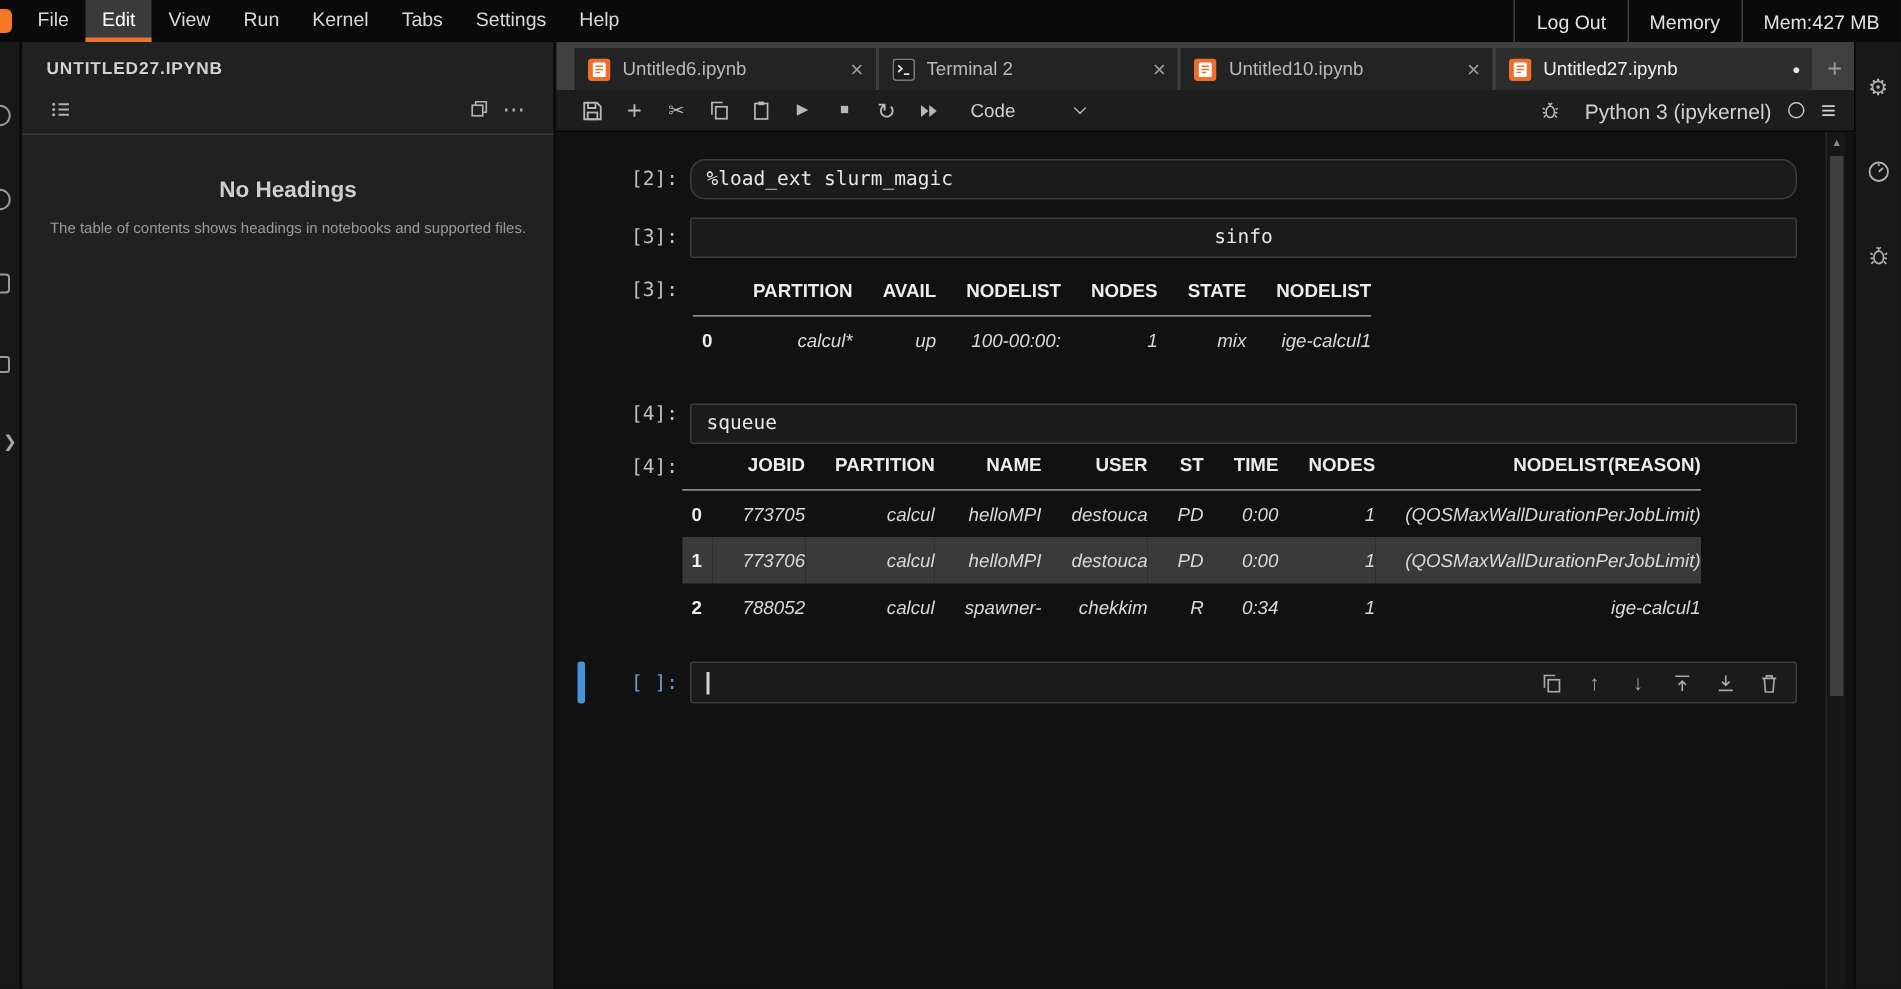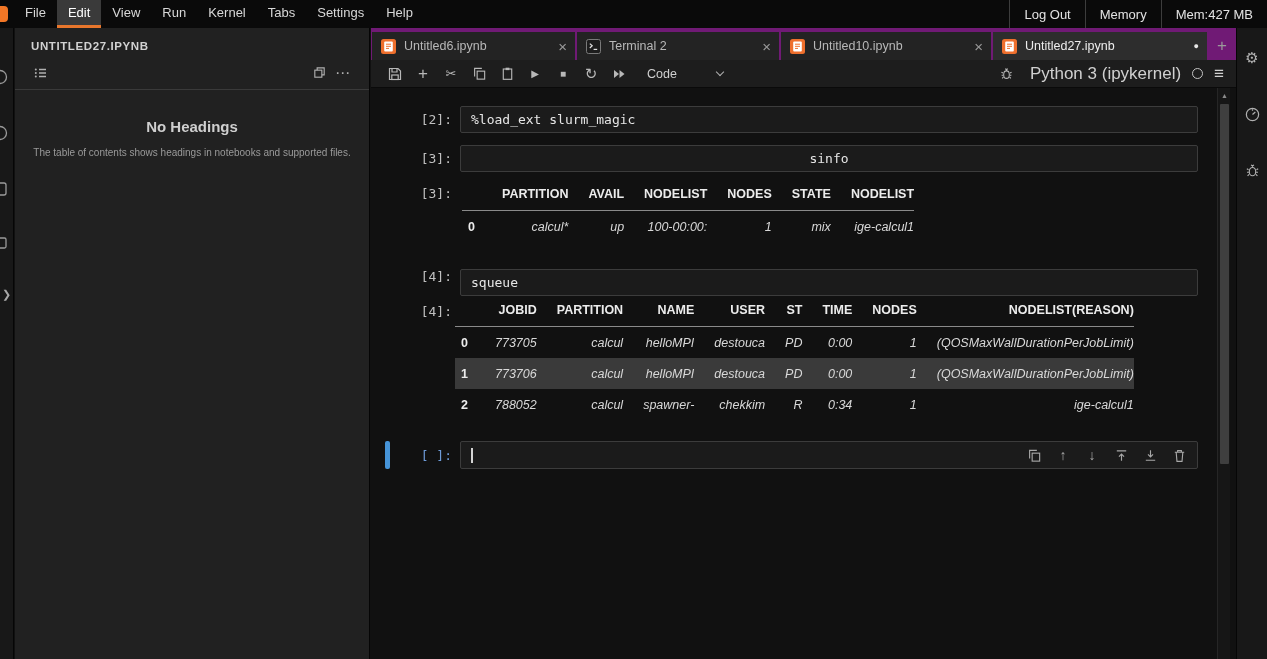--- a/index.html
+++ b/index.html
@@ -29,51 +29,51 @@
   .toc-toolbar{height:34px;margin-top:4px;display:flex;align-items:center;padding:0 14px 0 14px;
     border-bottom:1px solid #3a3a3a;}
   .toc-toolbar .spacer{flex:1;}
   .toc-tb-icon{display:flex;align-items:center;justify-content:center;width:24px;height:24px;color:#b0b0b0;}
   .toc-more{font-size:15px;color:#b0b0b0;letter-spacing:1px;}
   .toc-empty-title{margin-top:28px;text-align:center;font-weight:700;font-size:15px;color:#cfcfcf;}
   .toc-empty-msg{margin:10px auto 0;width:332px;text-align:center;font-size:10px;color:#9a9a9a;line-height:1.5;}
 
   
   .main{position:absolute;left:371px;top:28px;width:865px;height:631px;background:#111;}
-  .tabbar{height:32px;background:#701a75;display:flex;align-items:flex-end;padding-left:1px;}
+  .tabbar{height:32px;background:#404040;display:flex;align-items:flex-end;padding-left:12px;}
   .tab{height:28px;display:flex;align-items:center;padding:0 8px 0 9px;background:#232323;margin-right:2px;
     font-size:12.5px;color:#b8b8b8;cursor:default;}
   .tab.active{background:#2d2d2d;color:#ededed;}
   .t1{width:203px}.t2{width:202px}.t3{width:210px}.t4{width:214px}
   .tab-label{flex:1;margin-left:8px;white-space:nowrap;overflow:hidden;}
   .tab-close{color:#9a9a9a;font-size:15px;line-height:1;margin-left:6px;}
   .tab-dirty{color:#e8e8e8;font-size:9px;margin-left:6px;}
   .tab-add{width:26px;height:28px;display:flex;align-items:center;justify-content:center;color:#9a9a9a;font-size:17px;}
 
   .nb-toolbar{height:28px;background:#1d1d1d;display:flex;align-items:center;padding:0 10px 0 12px;
     border-bottom:1px solid #0a0a0a;color:#b8b8b8;}
   .tb-btn{width:24px;height:24px;display:flex;align-items:center;justify-content:center;margin-right:4px;color:#b8b8b8;}
   .g-plus{font-size:17px;} .g-cut{font-size:13px;} .g-run{font-size:10px;} .g-stop{font-size:10px;} .g-restart{font-size:15px;}
   .cell-type{margin-left:12px;display:flex;align-items:center;justify-content:space-between;width:76px;
     font-size:12.5px;color:#d0d0d0;}
   .chev{width:6px;height:6px;border-right:1.5px solid #b0b0b0;border-bottom:1.5px solid #b0b0b0;
     transform:rotate(45deg);margin-top:-3px;}
   .tb-right{margin-left:auto;display:flex;align-items:center;gap:11px;padding-right:2px;}
-  .kernel-name{font-size:17px;color:#d0d0d0;text-align:right;}
+  .kernel-name{font-size:14px;color:#d0d0d0;text-align:right;}
   .kring{width:11px;height:11px;border:1.5px solid #c4c4c4;border-radius:50%;}
   .hamburger{font-size:17px;color:#d0d0d0;}
 
   .nb-content{position:absolute;left:0;top:60px;width:846px;height:571px;background:#111;overflow:hidden;}
 
   .prompt{position:absolute;left:25px;width:56px;text-align:right;font-family:"DejaVu Sans Mono",monospace;
     font-size:13px;color:#c0c0c0;white-space:pre;}
   .code-box{position:absolute;left:89px;width:738px;height:27px;background:#1b1b1b;border:1px solid #3c3c3c;
     border-radius:2px;font-family:"DejaVu Sans Mono",monospace;font-size:13px;color:#e6e6e6;
     padding:5px 10px;white-space:pre;}
-  .box-c2{top:18px;} .box-c3{top:57px;text-align:center;} .box-c4{top:181px;}
+  .box-c2{top:18px;border-radius:10px;} .box-c3{top:57px;text-align:center;} .box-c4{top:181px;}
   .p-c2{top:24px;} .p-c3{top:63px;} .p-o3{top:98px;} .p-c4{top:181px;} .p-o4{top:216px;}
   .p-empty{top:360px;color:#6e9bd8;}
 
   .df{position:absolute;border-collapse:collapse;font-size:12.5px;color:#d8d8d8;}
   .df th{font-weight:700;color:#ececec;}
   .df thead th{border-bottom:1px solid #8a8a8a;padding:7px 0 9px 20px;text-align:right;white-space:nowrap;}
   .df td{padding:8.5px 0 8.5px 20px;text-align:right;white-space:nowrap;font-style:italic;}
   .df tbody th{text-align:left;padding:8.5px 0 8.5px 6px;}
   .df tbody tr:nth-child(even){background:#3a3a3a;}
   .df-sinfo{left:91px;top:92px;}

